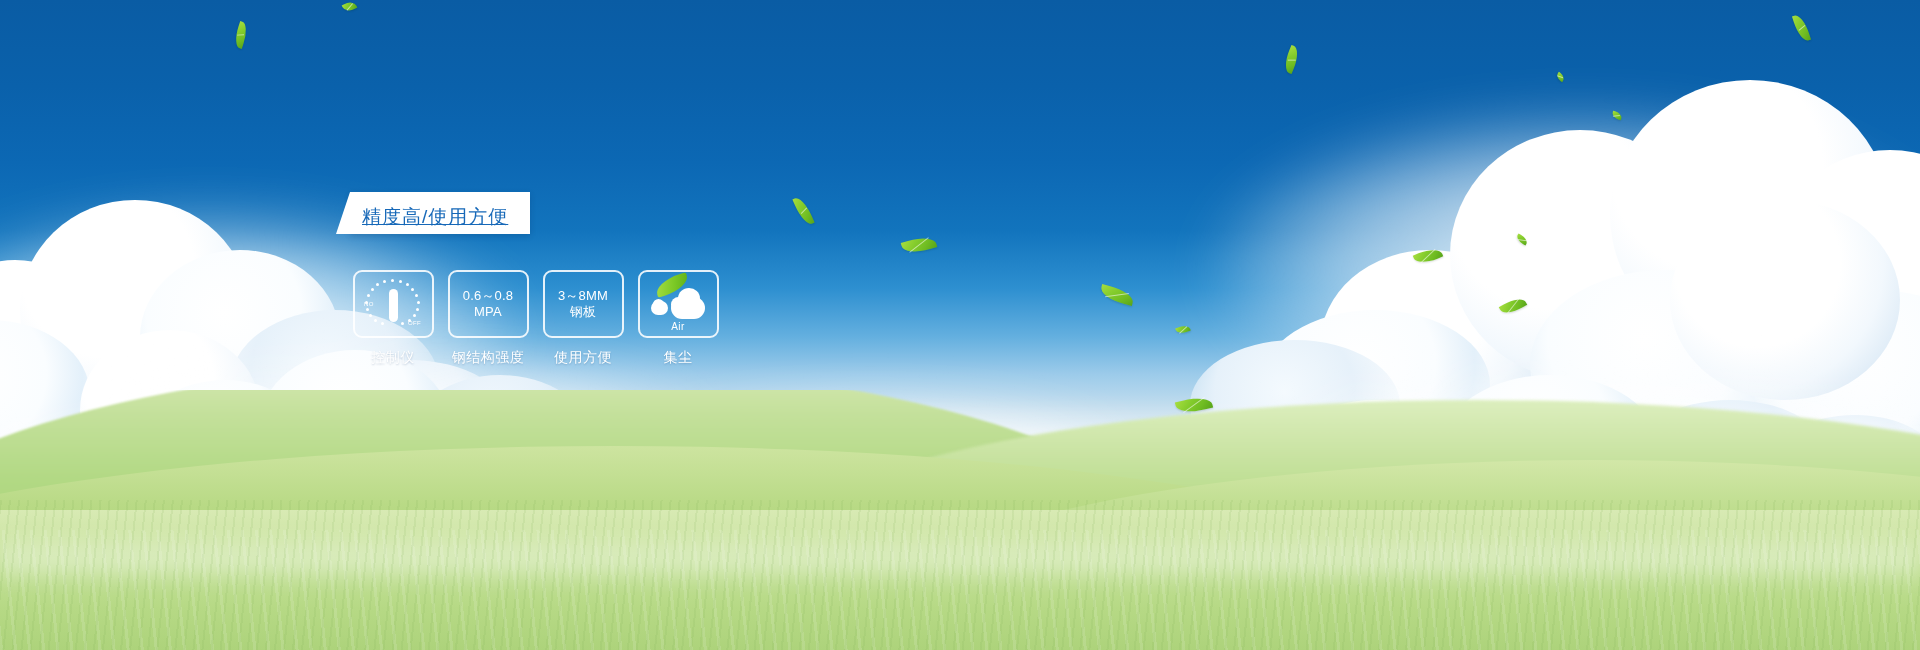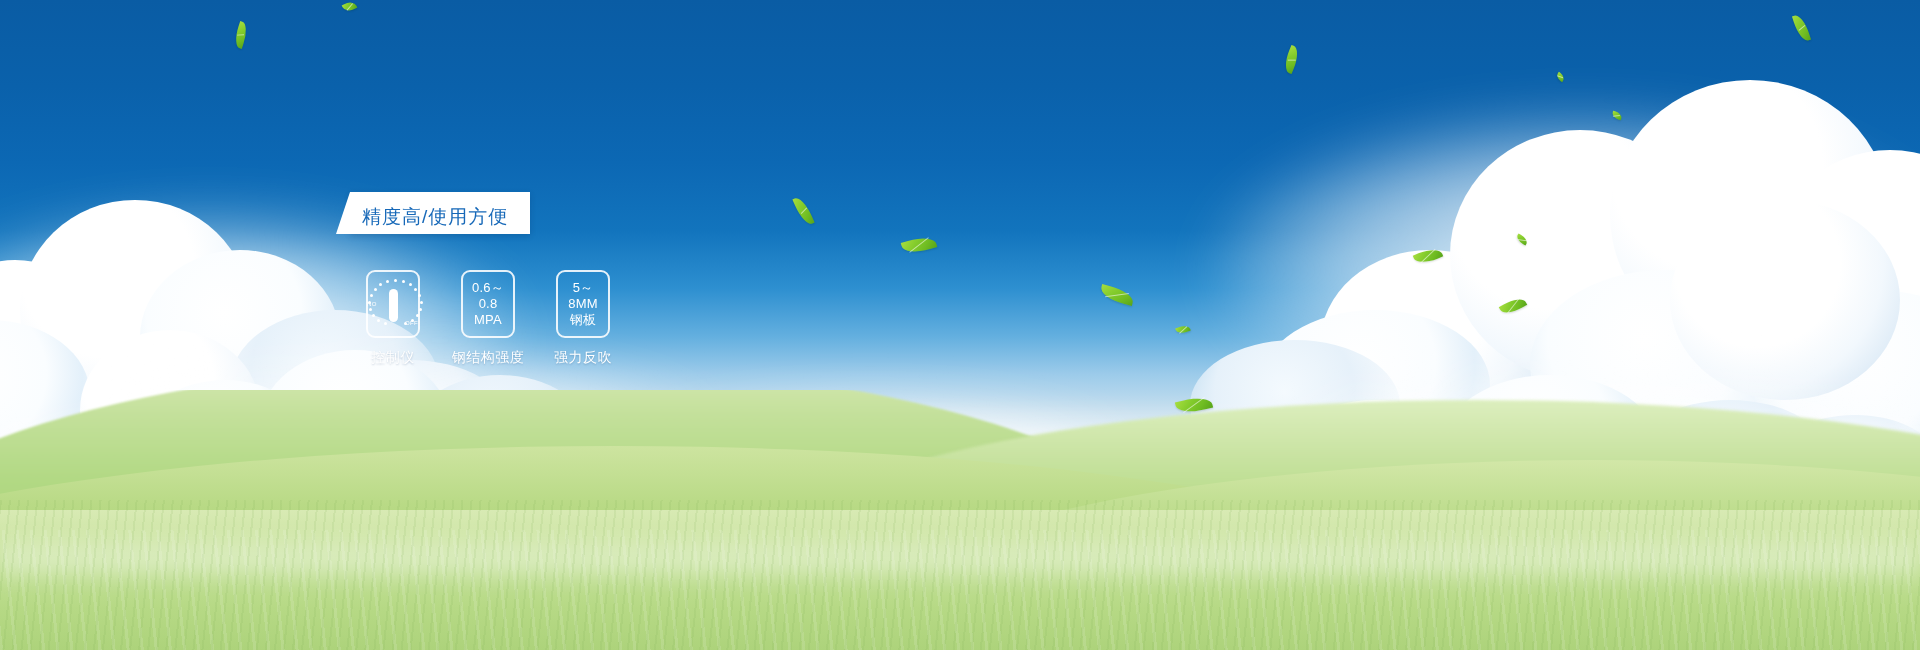--- a/index.html
+++ b/index.html
@@ -70,26 +70,26 @@
   .sprout .lf.r{left:34px;transform:rotate(19deg);}
 
   
   .subbar{position:absolute;left:350px;top:192px;display:flex;height:42px;z-index:20;
           box-shadow:0 2px 6px rgba(0,35,80,.18);}
   .sub-a{background:#104f9c;color:#ffffff;display:flex;align-items:center;
          padding:0 22px 0 20px;font-size:19px;letter-spacing:1px;
          clip-path:polygon(0 0,100% 0,calc(100% - 14px) 100%,0 100%);padding-right:30px;}
   .sub-b{background:#ffffff;color:#1668b8;display:flex;align-items:center;
          padding:8px 22px 0 16px;font-size:19px;letter-spacing:1px;margin-left:-14px;
-         clip-path:polygon(14px 0,100% 0,100% 100%,0 100%);padding-left:26px;}
+         clip-path:polygon(14px 0,100% 0,100% 100%,0 100%);padding-left:26px;text-decoration:underline;}
 
   
   .features{position:absolute;left:358px;top:270px;display:flex;gap:25px;z-index:20;}
   .feat{width:70px;display:flex;flex-direction:column;align-items:center;}
-  .feat-box{width:54px;height:68px;border:2px solid rgba(255,255,255,.88);border-radius:9px;
+  .feat-box{width:81px;height:68px;border:2px solid rgba(255,255,255,.88);border-radius:9px;
             display:flex;align-items:center;justify-content:center;position:relative;}
   .feat-cap{margin-top:11px;color:#ffffff;font-size:14px;letter-spacing:.5px;white-space:nowrap;
             text-shadow:0 1px 2px rgba(0,40,90,.22);}
   .feat-txt{color:#fff;font-size:13px;line-height:1.25;text-align:center;letter-spacing:.2px;}
 
   
   .gauge{position:relative;width:56px;height:54px;}
   .gauge .dot{position:absolute;width:3px;height:3px;border-radius:50%;background:#fff;}
   .gauge .needle{position:absolute;left:50%;top:12px;margin-left:-4.5px;
                  width:9px;height:33px;border-radius:5px;background:#fff;}
@@ -240,21 +240,35 @@
       <div class="feat-box">
         <div class="feat-txt" style="white-space:pre-line;">0.6～0.8
 MPA</div>
       </div>
       <div class="feat-cap">钢结构强度</div>
     </div>
 
 
     <div class="feat">
       <div class="feat-box">
-        <div class="feat-txt" style="white-space:pre-line;">5～8MM
+        <div class="feat-txt" style="white-space:pre-line;">3～8MM
 钢板</div>
       </div>
-      <div class="feat-cap">强力反吹</div>
-    </div>
-
+      <div class="feat-cap">使用方便</div>
+    </div>
+
+    <div class="feat">
+      <div class="feat-box">
+        <div class="airicon">
+          <span class="gleaf"></span>
+          <span class="cbig"></span>
+            <span class="cb1"></span>
+            <span class="cb2"></span>
+          <span class="cs1"></span>
+            <span class="cs2"></span>
+          <span class="airtxt">Air</span>
+        </div>
+      </div>
+      <div class="feat-cap">集尘</div>
+    </div>
 
   </div>
 </div>
 
 </body></html>

